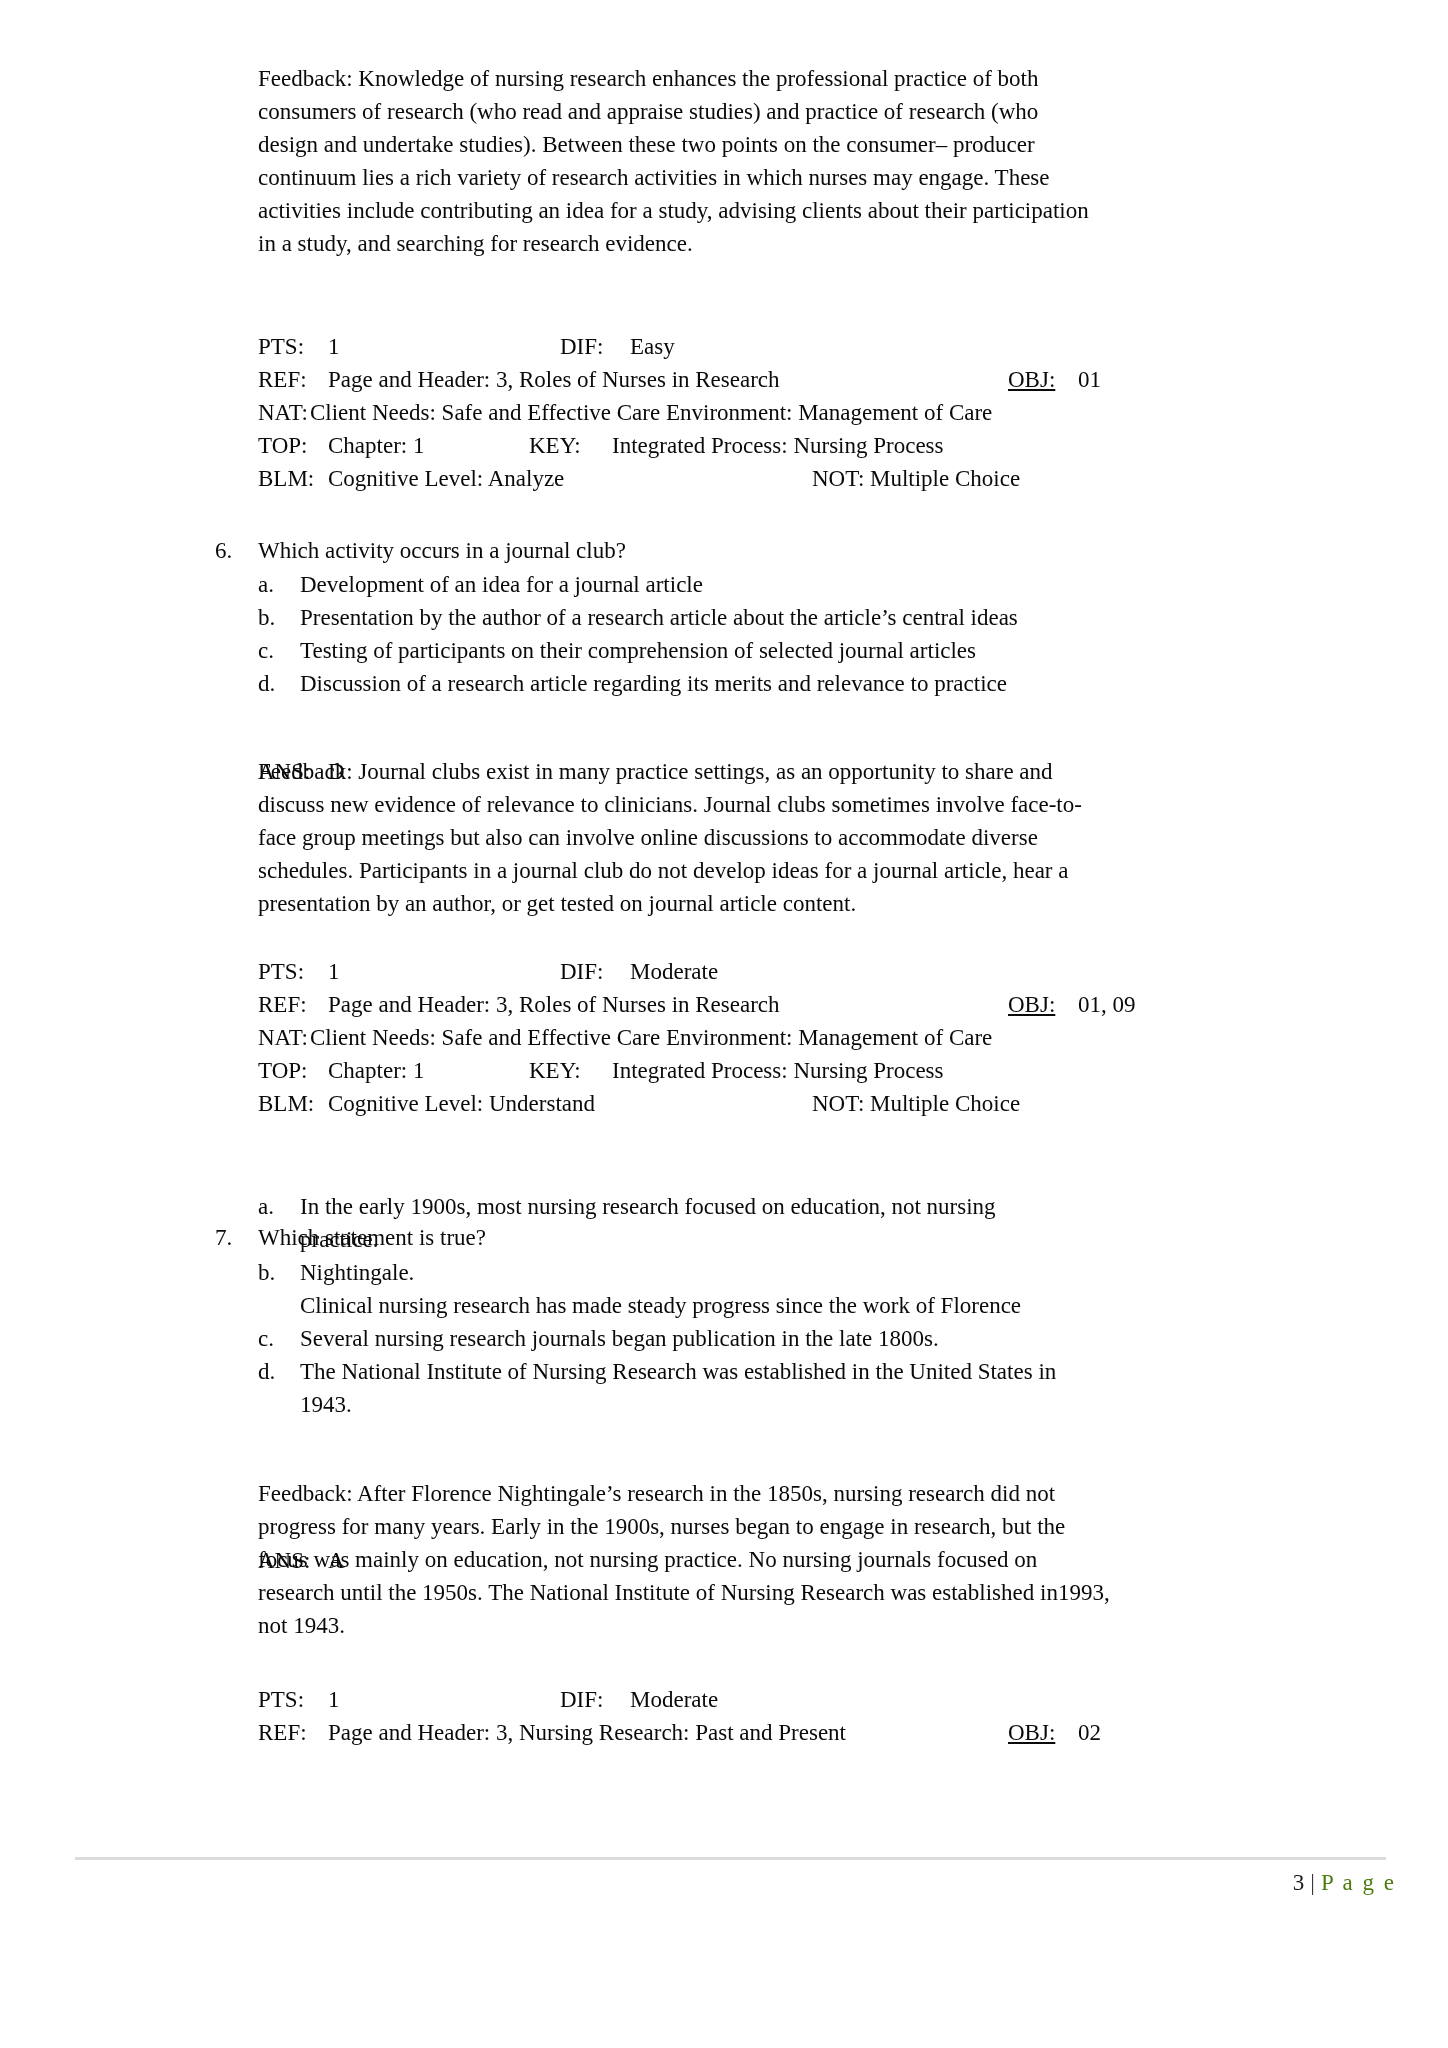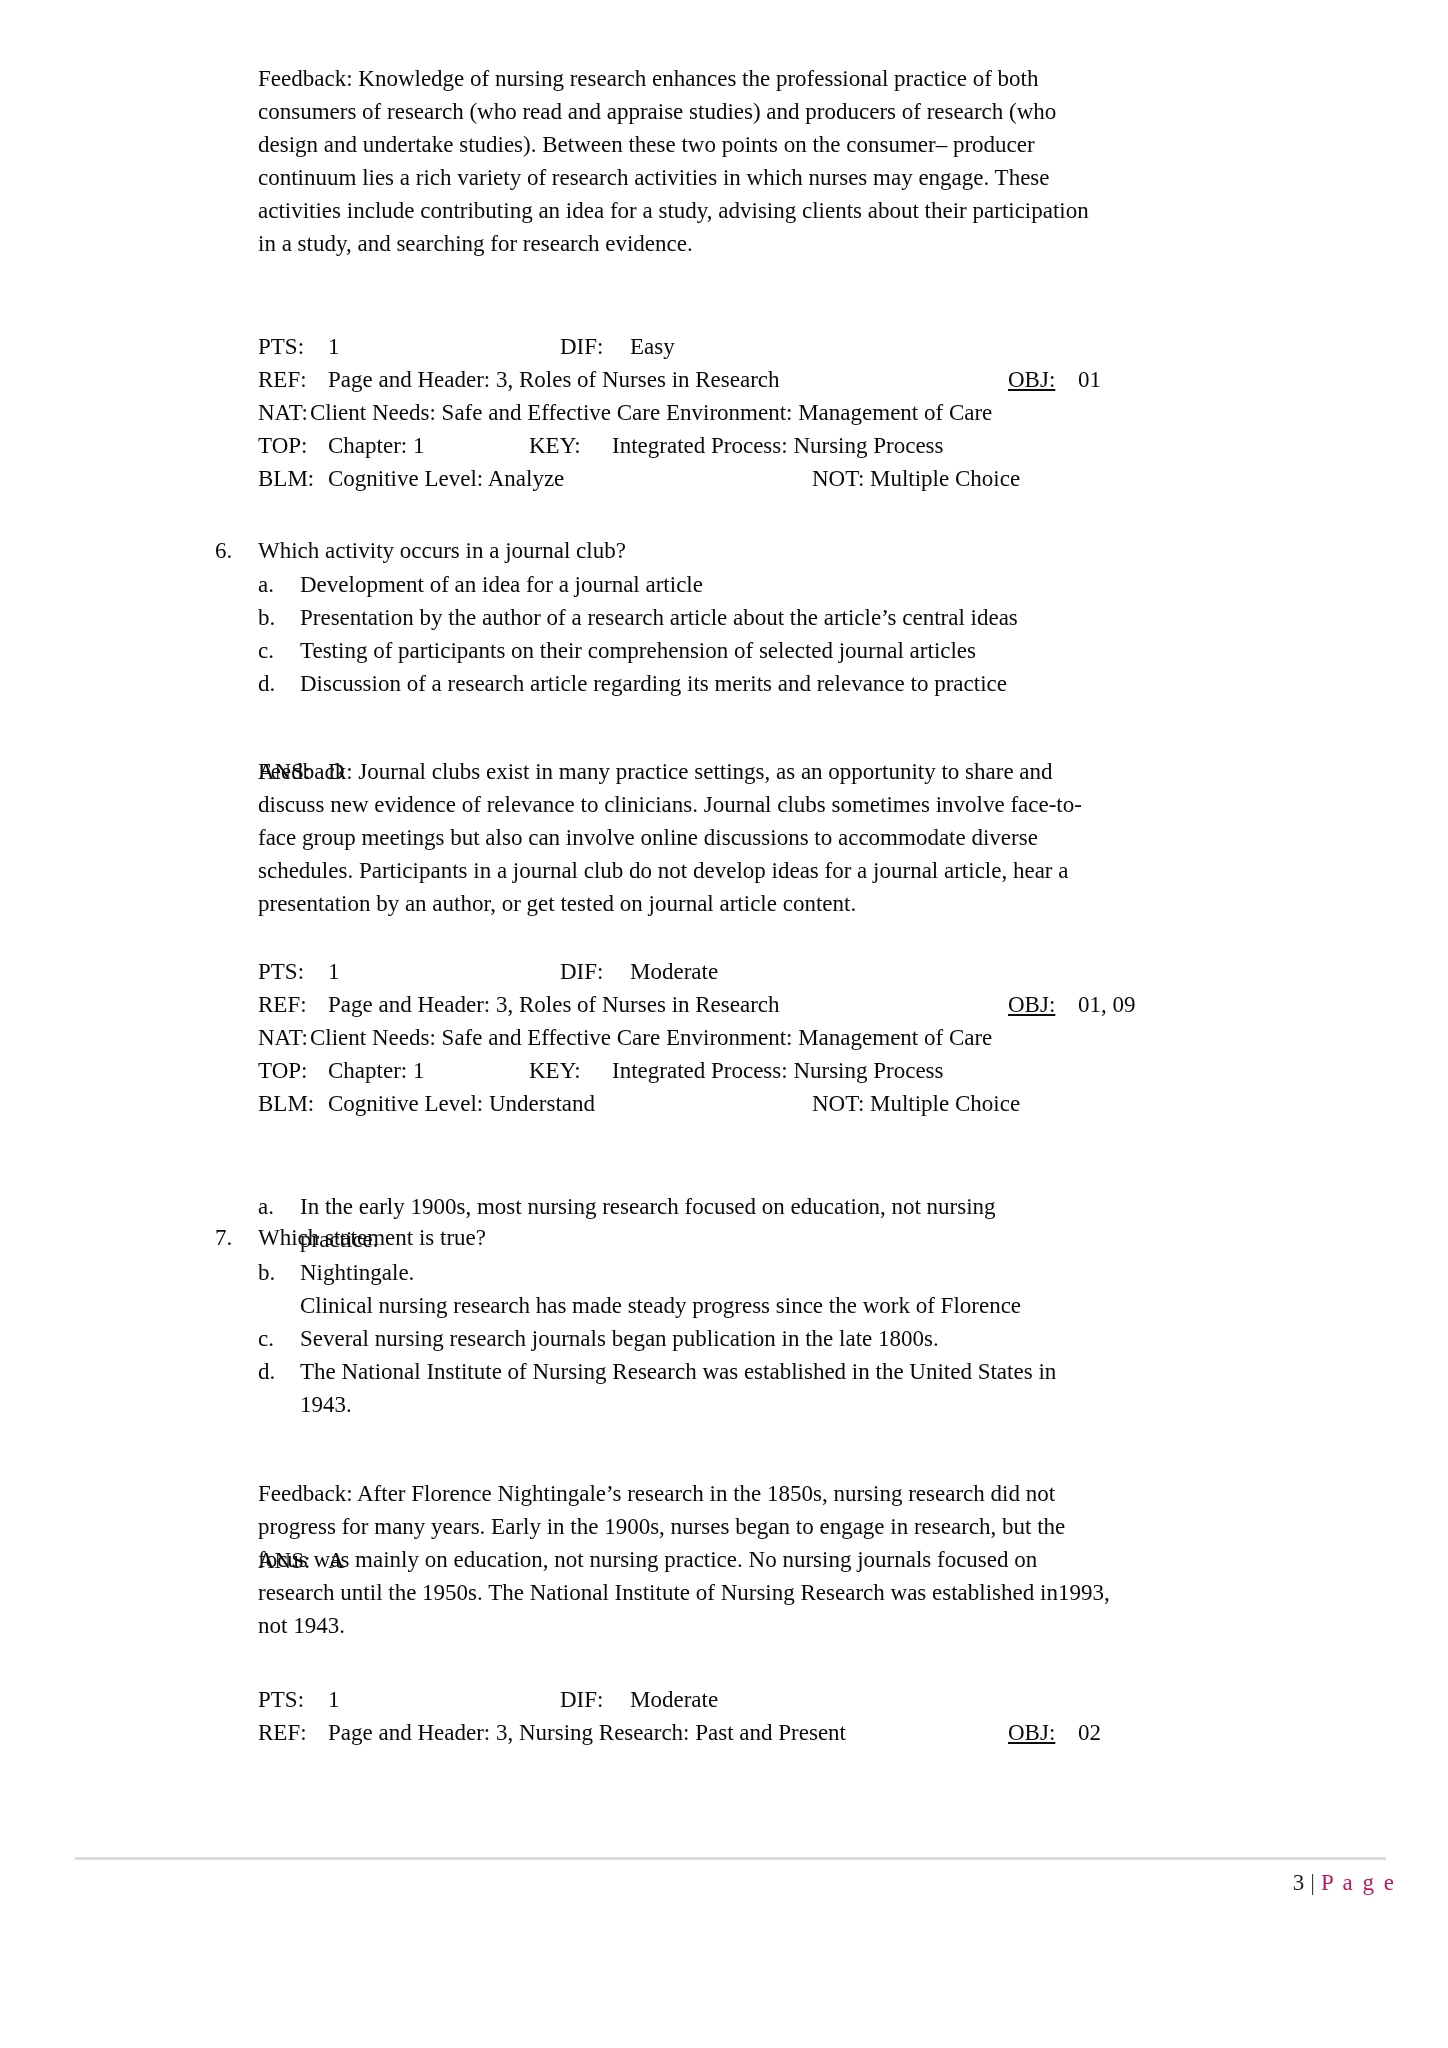--- a/index.html
+++ b/index.html
@@ -29,30 +29,30 @@
   .footer-rule{
     position:absolute;top:1857px;left:75px;right:62px;
     height:3px;background:#dcdcdc;
   }
   .footer{
     position:absolute;top:1866px;right:52px;
     font-size:23px;color:#2a2a2a;white-space:nowrap;
   }
   .footer .pg-num{color:#1a1a1a;}
   .footer .pg-sep{color:#3a3a3a;padding:0 6px;}
-  .footer .pg-label{color:#be185d;letter-spacing:2px;}
+  .footer .pg-label{color:#4d7c0f;letter-spacing:2px;}
 </style>
 </head>
 <body>
 
 <div class="page">
 
   <div class="blk w" style="top:62px">
     <div class="line">Feedback: Knowledge of nursing research enhances the professional practice of both</div>
-    <div class="line">consumers of research (who read and appraise studies) and producers of research (who</div>
+    <div class="line">consumers of research (who read and appraise studies) and practice of research (who</div>
     <div class="line">design and undertake studies). Between these two points on the consumer– producer</div>
     <div class="line">continuum lies a rich variety of research activities in which nurses may engage. These</div>
     <div class="line">activities include contributing an idea for a study, advising clients about their participation</div>
     <div class="line">in a study, and searching for research evidence.</div>
   </div>
 
   <div class="blk" style="top:330px">
     <div class="mrow">
       <span class="lab">PTS:</span><span>1</span>
       <span class="abs l302">DIF:</span>

